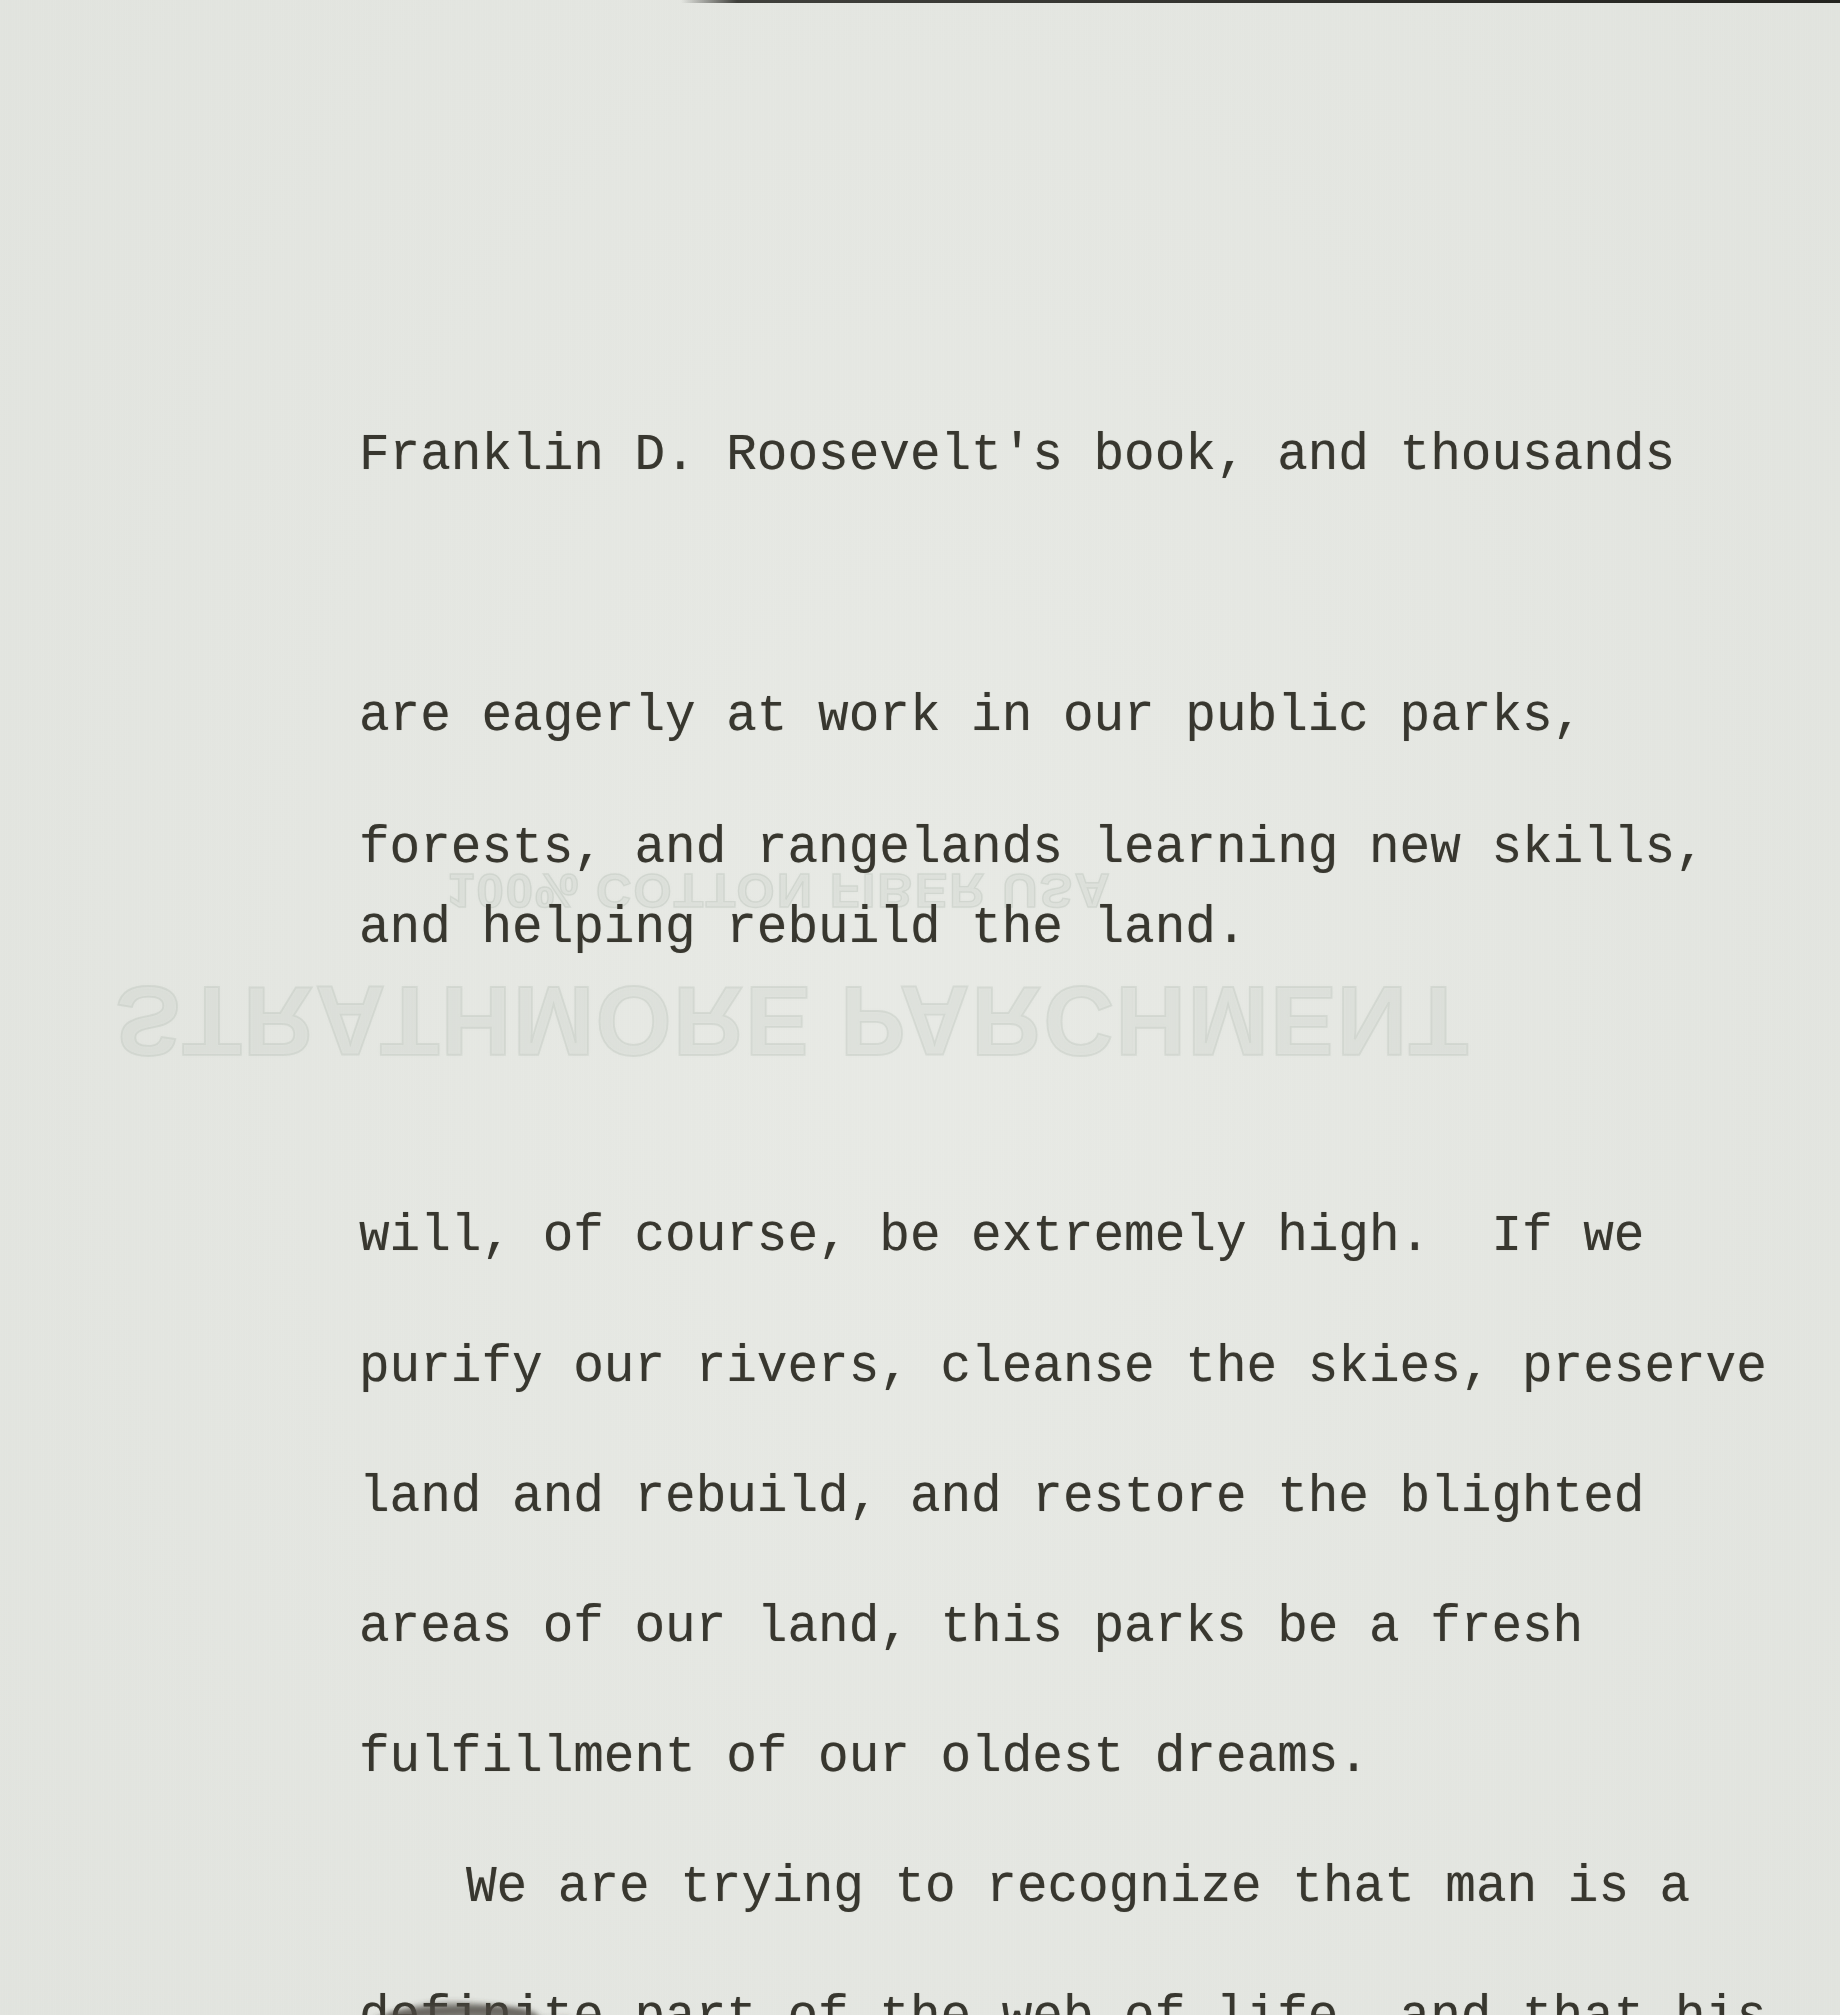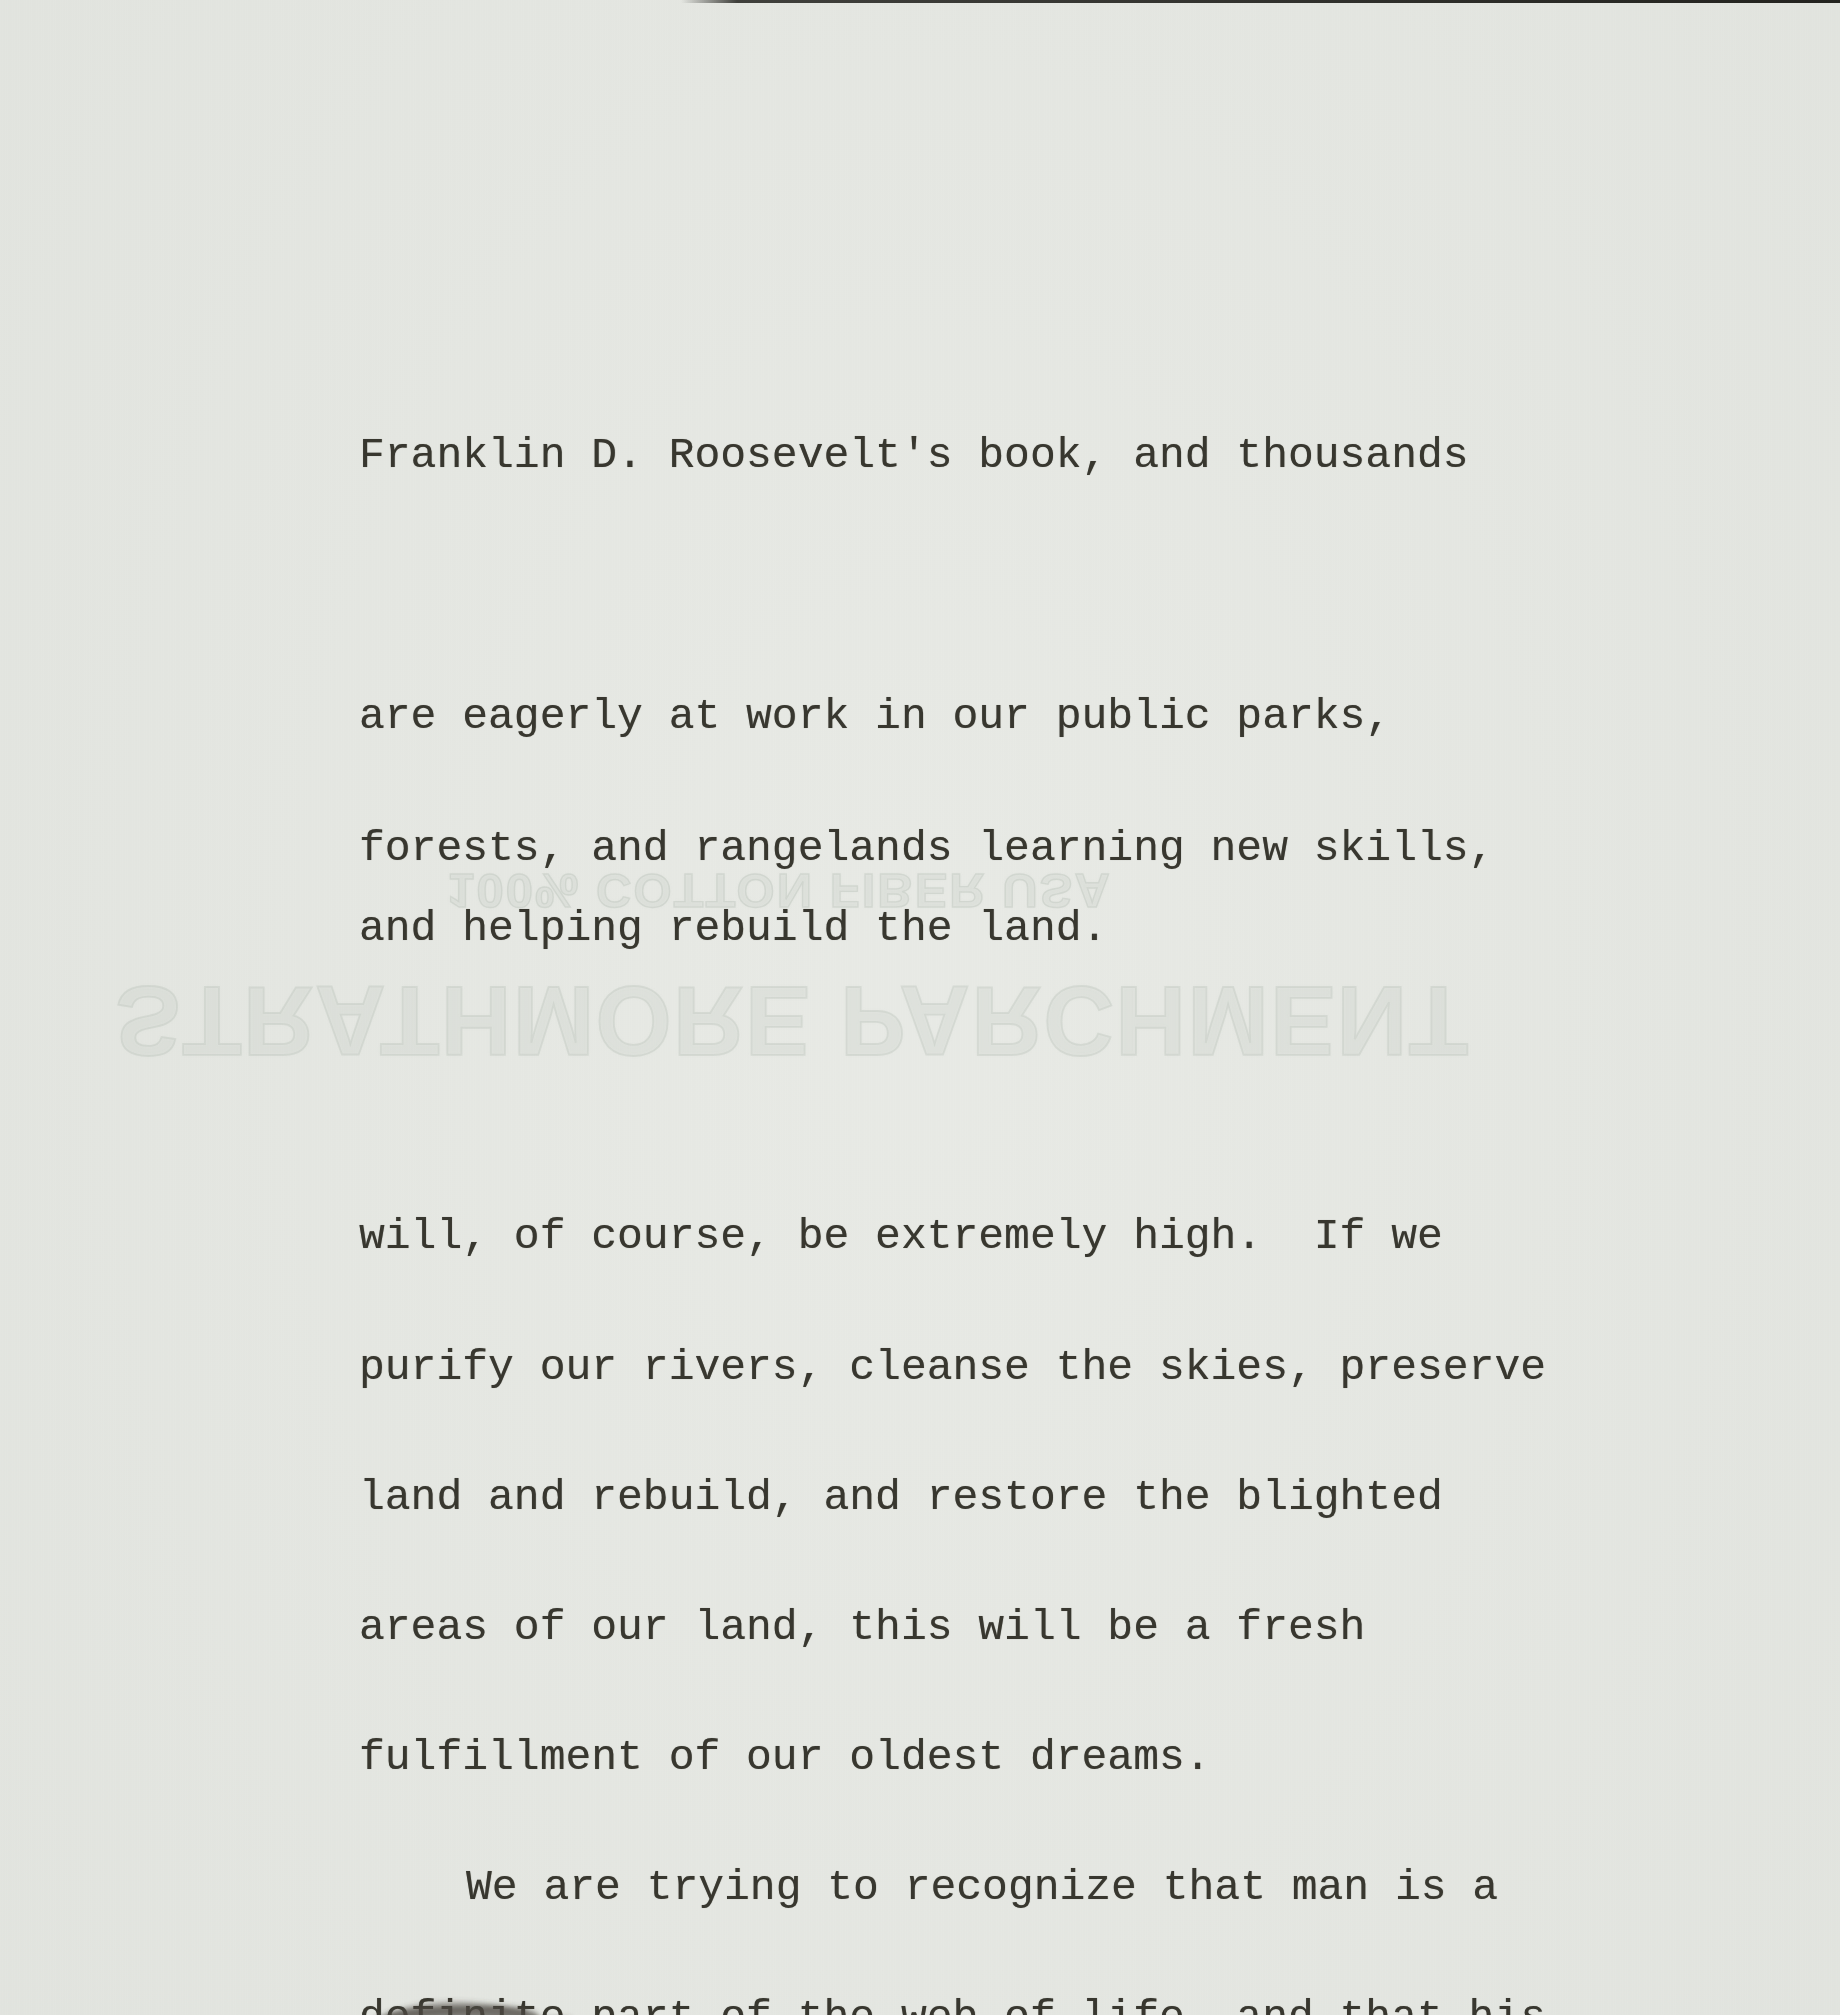--- a/index.html
+++ b/index.html
@@ -23,21 +23,21 @@
     background-image:
       repeating-linear-gradient(90deg, rgba(255,255,255,0.045) 0 0.8px, rgba(255,255,255,0) 0.8px 2.4px),
       repeating-linear-gradient(0deg, rgba(130,140,130,0.025) 0 0.4px, rgba(130,140,130,0) 0.4px 2px),
       radial-gradient(ellipse at 50% 42%, rgba(255,255,255,0.06), rgba(110,120,110,0.05));
   }
   
   .line{
     position:absolute;
     left:359px;
     font-family:"Liberation Mono",monospace;
-    font-size:43px;
+    font-size:51px;
     line-height:43px;
     color:var(--ink);
     white-space:pre;
     text-shadow:0 0 0.8px rgba(56,55,47,0.45), 0.4px 0.4px 0 rgba(56,55,47,0.12);
     letter-spacing:0;
   }
   .line.indent{left:466px;}
   .l0{top:434px}.l1{top:565px}.l2{top:695px}.l3{top:827px}
   .l4{top:907px}.l5{top:1085px}.l6{top:1215px}.l7{top:1346px}
   .l8{top:1476px}.l9{top:1606px}.l10{top:1736px}.l11{top:1866px}
@@ -89,21 +89,21 @@
   <div class="watermark wm-small">100% COTTON FIBER USA</div>
   <div class="watermark wm-large">STRATHMORE PARCHMENT</div>
 
   <div class="line l0">Franklin D. Roosevelt's book, and thousands</div>
   <div class="line l2">are eagerly at work in our public parks,</div>
   <div class="line l3">forests, and rangelands learning new skills,</div>
   <div class="line l4">and helping rebuild the land.</div>
   <div class="line l6">will, of course, be extremely high.  If we</div>
   <div class="line l7">purify our rivers, cleanse the skies, preserve</div>
   <div class="line l8">land and rebuild, and restore the blighted</div>
-  <div class="line l9">areas of our land, this will be a fresh</div>
+  <div class="line l9">areas of our land, this parks be a fresh</div>
   <div class="line l10">fulfillment of our oldest dreams.</div>
   <div class="line l11 indent">We are trying to recognize that man is a</div>
   <div class="line l12">definite part of the web of life, and that his</div>
 
   <svg class="scribble" viewBox="0 0 700 350" xmlns="http://www.w3.org/2000/svg">
     <defs>
       <filter id="soft" x="-25%" y="-25%" width="150%" height="150%">
         <feGaussianBlur stdDeviation="6"></feGaussianBlur>
       </filter>
     </defs>

